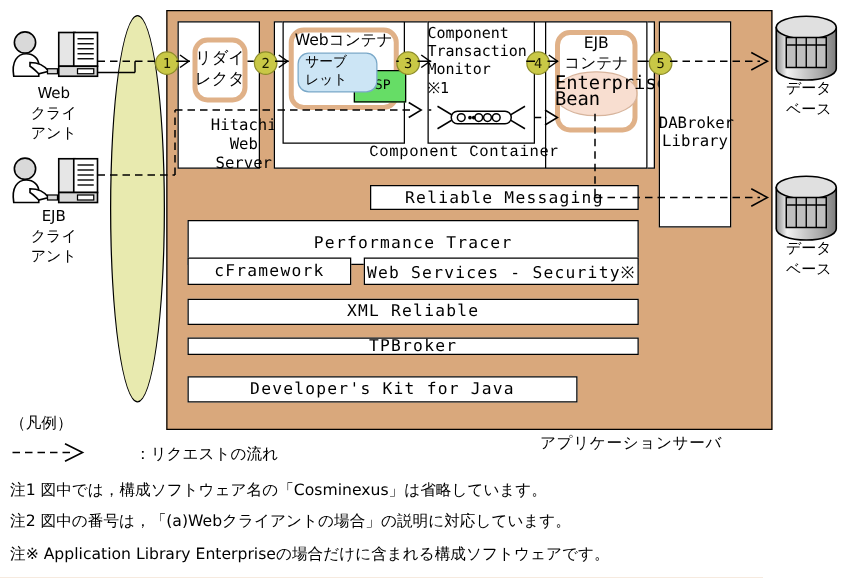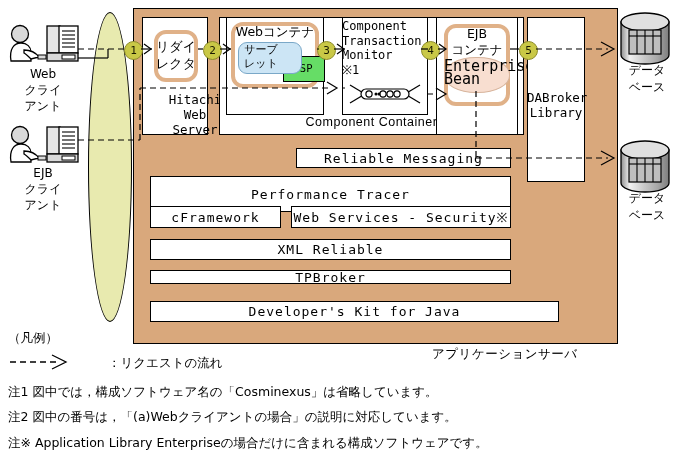--- a/index.html
+++ b/index.html
@@ -23,21 +23,21 @@
   .wbox{
     background:#fff;border:1px solid #000;box-sizing:border-box;
   }
 
   #hitachi-web-server{left:142px;top:17px;width:66px;height:118px;}
   #hws-label{left:142px;top:92px;width:66px;text-align:center;font-size:12.5px;
              line-height:15px;font-family:"DejaVu Sans Mono","Liberation Mono",monospace;margin-left:20px;}
 
   #component-container{left:219px;top:17px;width:305px;height:118px;}
   #cc-label{left:219px;top:115px;width:305px;text-align:center;font-size:12.5px;
-            font-family:Liberation Sans, sans-serif;letter-spacing:0.5px;}
+            font-family:Liberation Mono, monospace;letter-spacing:0.5px;}
 
   #web-container-box{left:226px;top:17px;width:98px;height:98px;}
   #ctm-box{left:342px;top:17px;width:86px;height:98px;}
   #ejb-container-box{left:436px;top:17px;width:82px;height:118px;}
   #dabroker-box{left:527px;top:17px;width:58px;height:165px;}
   #dabroker-label{left:527px;top:78px;width:58px;text-align:center;font-size:12.5px;
       line-height:15px;font-family:"DejaVu Sans Mono","Liberation Mono",monospace;margin-top:12px;}
 
   
   .shell{
@@ -77,21 +77,21 @@
     display:flex;align-items:center;justify-content:center;
     font-size:13px;font-family:"DejaVu Sans Mono","Liberation Mono",monospace;
     letter-spacing:1px;white-space:nowrap;
   }
   #bar-reliable{left:296px;top:148px;width:215px;height:20px;}
   #bar-perf{left:150px;top:176px;width:361px;height:36px;}
   #bar-cframework{left:150px;top:206px;width:131px;height:22px;}
   #bar-wss{left:291px;top:206px;width:220px;height:22px;}
   #bar-xml{left:150px;top:239px;width:361px;height:21px;}
   #bar-tpbroker{left:150px;top:270px;width:361px;height:14px;}
-  #bar-devkit{left:150px;top:301px;width:409px;height:21px;}
+  #bar-devkit{left:150px;top:301px;width:312px;height:21px;}
 
   
   #network-lens{
     left:88px;top:12px;width:42px;height:308px;background:#e8eaaf;
     border:1px solid #000;border-radius:50%/50%;
   }
 
   
   .client-label{position:absolute;text-align:center;font-size:12px;line-height:16px;white-space:nowrap;}
   #web-client-label{left:8px;top:66px;width:70px;}

